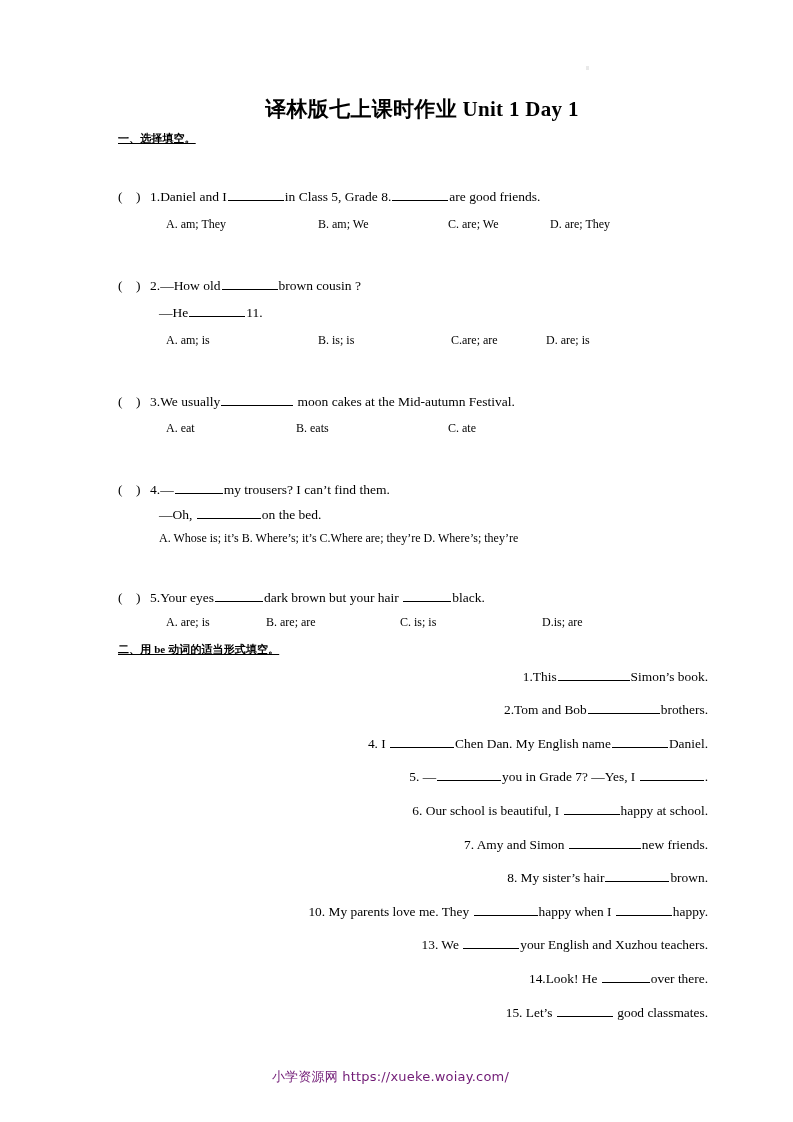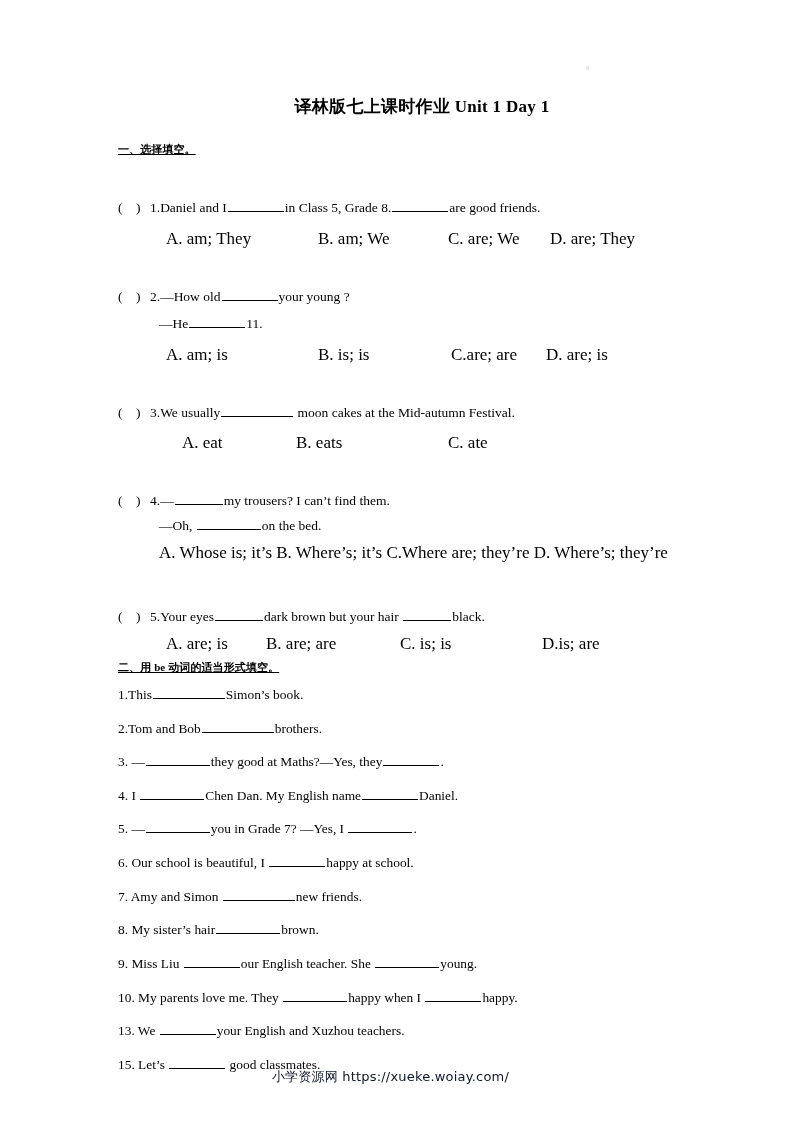--- a/index.html
+++ b/index.html
@@ -23,25 +23,25 @@
   }
   .content {
     position: absolute;
     left: 118px;
     top: 96px;
     width: 590px;
   }
 
   
   .doc-title {
-    font-size: 17px;
+    font-size: 21px;
     font-weight: bold;
     text-align: center;
     letter-spacing: 0.3px;
-    margin: 0 0 25px 0;
+    margin: 0 0 9px 0;
     line-height: 1.25;
     padding-left: 18px;
   }
 
   
   .section-heading {
     font-size: 11px;
     font-weight: bold;
     margin: 0 0 9px 0;
     line-height: 1.35;
@@ -71,21 +71,21 @@
     display: inline-block;
     width: 32px;
   }
   .indent-sub {
     display: inline-block;
     width: 41px;
   }
 
   
   .opt-row {
-    font-size: 17px;
+    font-size: 12px;
     line-height: 1.5;
     position: relative;
     height: 20px;
     margin-bottom: 8px;
   }
   .opt {
     position: absolute;
     top: 0;
     white-space: nowrap;
   }
@@ -110,32 +110,33 @@
   .bl-7 { width: 56px; }
   .bl-8 { width: 64px; }
   .bl-9 { width: 72px; }
 
   
   .fill-line {
     font-size: 13.4px;
     line-height: 1.5;
     margin-bottom: 13.5px;
     white-space: nowrap;
+    text-align: right;
   }
 
   
   .watermark {
     position: absolute;
     left: 0;
     top: 1068px;
     width: 781px;
     text-align: center;
     font-family: "DejaVu Sans", "Liberation Sans", sans-serif;
     font-size: 13px;
-    color: #0f172a;
+    color: #701a75;
     letter-spacing: 0.2px;
     white-space: nowrap;
   }
 
   .speck {
     position: absolute;
     left: 586px;
     top: 66px;
     width: 3px;
     height: 4px;
@@ -162,39 +163,39 @@
       <div class="opt-row">
         <span class="opt" style="left:48px;">A. am; They</span>
         <span class="opt" style="left:200px;">B. am; We</span>
         <span class="opt" style="left:330px;">C. are; We</span>
         <span class="opt" style="left:432px;">D. are; They</span>
       </div>
     </div>
 
     <div class="mc-item">
       <div class="q-line stem">
-        <span class="paren">(&nbsp;&nbsp;&nbsp;&nbsp;)</span><span>2.</span><span>—How old</span><span class="bl bl-7"></span><span>your young ?</span>
+        <span class="paren">(&nbsp;&nbsp;&nbsp;&nbsp;)</span><span>2.</span><span>—How old</span><span class="bl bl-7"></span><span>brown cousin ?</span>
       </div>
       <div class="q-line">
         <span class="indent-sub"></span><span>—He</span><span class="bl bl-7"></span><span>11.</span>
       </div>
       <div class="opt-row">
         <span class="opt" style="left:48px;">A.  am; is</span>
         <span class="opt" style="left:200px;">B. is; is</span>
         <span class="opt" style="left:333px;">C.are; are</span>
         <span class="opt" style="left:428px;">D. are; is</span>
       </div>
     </div>
 
     <div class="mc-item">
       <div class="q-line stem">
         <span class="paren">(&nbsp;&nbsp;&nbsp;&nbsp;)</span><span>3.</span><span>We usually</span><span class="bl bl-9"></span><span> moon cakes at the Mid-autumn Festival.</span>
       </div>
       <div class="opt-row">
-        <span class="opt" style="left:64px;">A. eat</span>
+        <span class="opt" style="left:48px;">A. eat</span>
         <span class="opt" style="left:178px;">B. eats</span>
         <span class="opt" style="left:330px;font-family:Liberation Serif, serif;">C. ate</span>
       </div>
     </div>
 
     <div class="mc-item">
       <div class="q-line" style="margin-bottom:4px;">
         <span class="paren">(&nbsp;&nbsp;&nbsp;&nbsp;)</span><span>4.</span><span>—</span><span class="bl bl-6"></span><span>my trousers? I can’t find them.</span>
       </div>
       <div class="q-line" style="margin-bottom:4px;">
@@ -220,23 +221,20 @@
     <div class="section-heading sec2">二、用 be 动词的适当形式填空。</div>
 
     <div class="fill-line">
       <span>1.</span><span>This</span><span class="bl bl-9"></span><span>Simon’s book.</span>
     </div>
 
     <div class="fill-line">
       <span>2.</span><span>Tom and Bob</span><span class="bl bl-9"></span><span>brothers.</span>
     </div>
 
-    <div class="fill-line">
-      <span>3. </span><span>—</span><span class="bl bl-8"></span><span>they good at Maths?—Yes, they</span><span class="bl bl-7"></span><span>.</span>
-    </div>
 
     <div class="fill-line">
       <span>4. </span><span>I </span><span class="bl bl-8"></span><span>Chen Dan. My English name</span><span class="bl bl-7"></span><span>Daniel.</span>
     </div>
 
     <div class="fill-line">
       <span>5. </span><span>—</span><span class="bl bl-8"></span><span>you in Grade 7?  —Yes, I </span><span class="bl bl-8"></span><span>.</span>
     </div>
 
     <div class="fill-line">
@@ -244,34 +242,34 @@
     </div>
 
     <div class="fill-line">
       <span>7. </span><span>Amy and Simon </span><span class="bl bl-9"></span><span>new friends.</span>
     </div>
 
     <div class="fill-line">
       <span>8. </span><span>My sister’s hair</span><span class="bl bl-8"></span><span>brown.</span>
     </div>
 
-    <div class="fill-line">
-      <span>9. </span><span>Miss Liu </span><span class="bl bl-7"></span><span>our English teacher. She </span><span class="bl bl-8"></span><span>young.</span>
-    </div>
 
     <div class="fill-line">
       <span>10. </span><span>My parents love me. They </span><span class="bl bl-8"></span><span>happy when I </span><span class="bl bl-7"></span><span>happy.</span>
     </div>
 
 
 
     <div class="fill-line">
       <span>13. </span><span>We </span><span class="bl bl-7"></span><span>your English and Xuzhou teachers.</span>
     </div>
 
+    <div class="fill-line">
+      <span>14.</span><span>Look! He </span><span class="bl bl-6"></span><span>over there.</span>
+    </div>
 
     <div class="fill-line">
       <span>15. </span><span>Let’s </span><span class="bl bl-7"></span><span> good classmates.</span>
     </div>
 
   </div>
 
   <div class="watermark">小学资源网 https://xueke.woiay.com/</div>
 
 </div>

